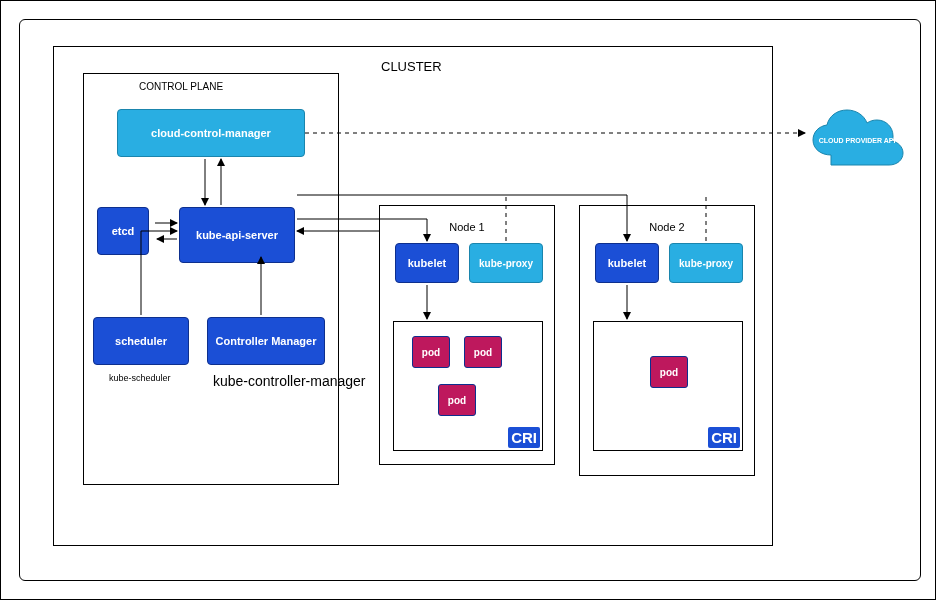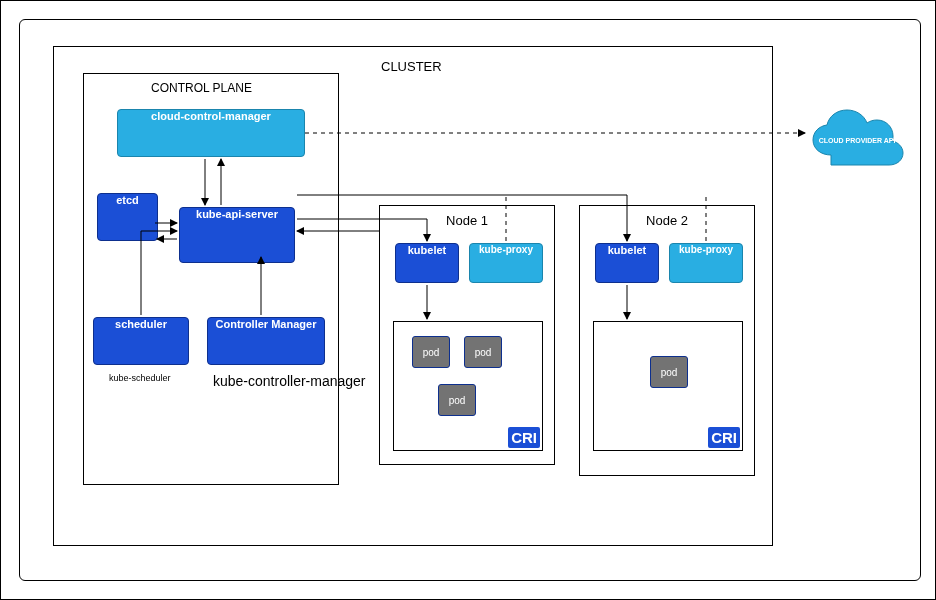--- a/index.html
+++ b/index.html
@@ -1,48 +1,48 @@
 <!DOCTYPE html>
 <html><head>
 <meta charset="utf-8">
 <style>
   html,body{margin:0;padding:0;background:#fff;font-family:Arial,Helvetica,sans-serif;color:#000}
   .canvas{position:relative;width:936px;height:600px;border:1px solid #000;box-sizing:border-box}
   .box{position:absolute;border:1px solid #000;box-sizing:border-box}
   .lbl{position:absolute;font-size:10px;color:#000}
   .title{position:absolute;font-weight:400;font-size:13px}
-  .comp{position:absolute;display:flex;justify-content:center;border-radius:4px;color:#fff;font-weight:700;font-size:11px;text-align:center;box-sizing:border-box}
+  .comp{position:absolute;display:flex;align-items:center;justify-content:center;border-radius:4px;color:#fff;font-weight:700;font-size:11px;text-align:center;box-sizing:border-box}
   .blue{background:#1b4fd6;border:1px solid #0d2f8e}
   .teal{background:#29aee2;border:1px solid #1a85ad}
   .node{position:absolute;border:1px solid #000;box-sizing:border-box}
-  .node-title{position:absolute;top:-1px;left:50%;transform:translateX(-50%);font-size:13px;padding-top:8px}
+  .node-title{position:absolute;top:-1px;left:50%;transform:translateX(-50%);font-size:11px;padding-top:16px}
   .pods{position:absolute;border:1px solid #000;box-sizing:border-box}
-  .pod{position:absolute;background:#737373;border:1px solid #0d2f8e;color:#fff;font-size:10px;font-weight:400;display:flex;align-items:center;justify-content:center;border-radius:3px;width:36px;height:30px}
+  .pod{position:absolute;background:#be185d;border:1px solid #0d2f8e;color:#fff;font-size:10px;font-weight:700;display:flex;align-items:center;justify-content:center;border-radius:3px;width:36px;height:30px}
   .cri{position:absolute;right:2px;bottom:2px;background:#1b4fd6;color:#fff;font-size:15px;font-weight:700;padding:2px 3px;border-radius:2px}
   svg.arrows{position:absolute;inset:0;width:100%;height:100%;pointer-events:none}
   .cloud{position:absolute;width:100px;height:62px}
 </style>
 </head>
 <body>
 
 <div class="canvas">
 
   <div class="box" style="left:18px;top:18px;width:902px;height:562px;border-radius:6px"></div>
 
   <div class="box" style="left:52px;top:45px;width:720px;height:500px"></div>
   <div class="title" style="left:380px;top:58px">CLUSTER</div>
 
   <div class="box" style="left:82px;top:72px;width:256px;height:412px"></div>
-  <div class="lbl" style="left:150px;top:80px;font-size:12px">CONTROL PLANE</div>
+  <div class="lbl" style="left:138px;top:80px;font-size:10px">CONTROL PLANE</div>
 
   <div class="comp teal" style="left:116px;top:108px;width:188px;height:48px">
       <span>cloud-control-manager</span>
     </div>
 
-  <div class="comp blue" style="left:96px;top:192px;width:61px;height:48px">
+  <div class="comp blue" style="left:96px;top:206px;width:52px;height:48px">
       <span>etcd</span>
     </div>
 
   <div class="comp blue" style="left:178px;top:206px;width:116px;height:56px">
       <span>kube-api-server</span>
     </div>
 
   <div class="comp blue" style="left:92px;top:316px;width:96px;height:48px">
       <span>scheduler</span>
     </div>

